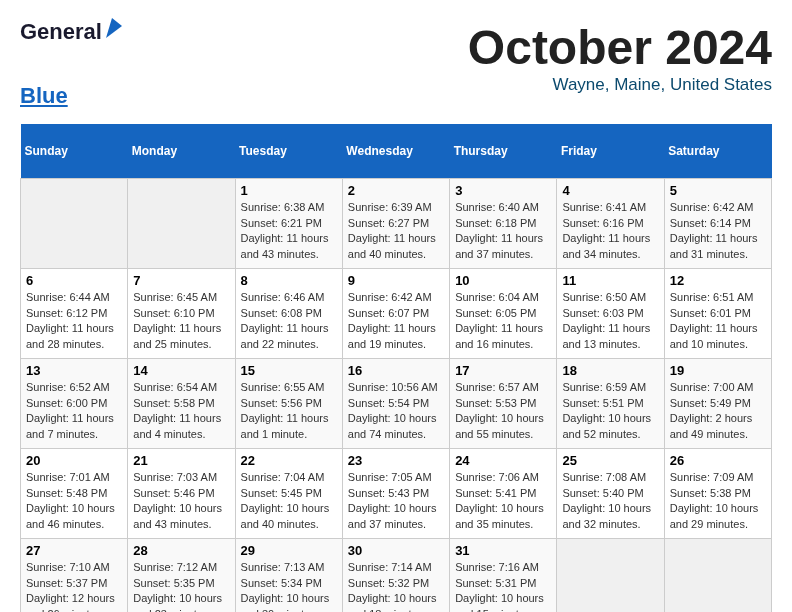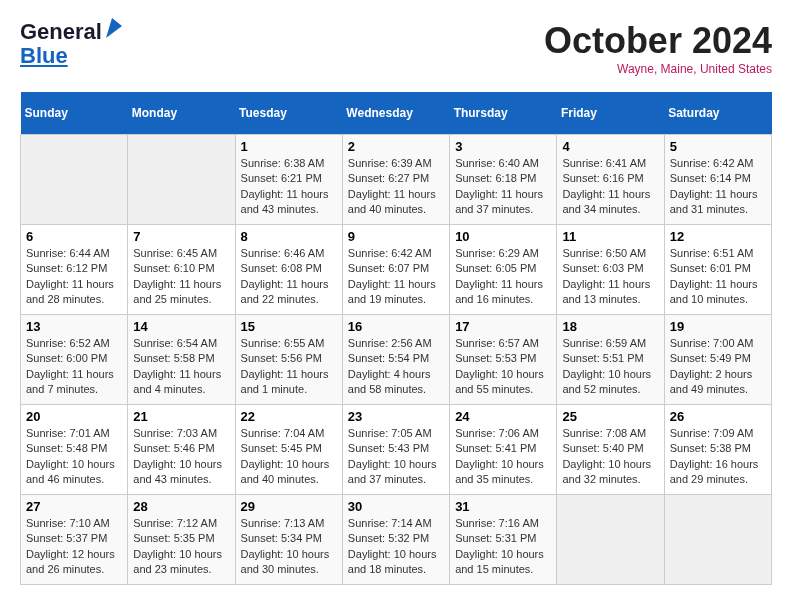--- a/index.html
+++ b/index.html
@@ -13,53 +13,54 @@
     .header {
       display: flex;
       justify-content: space-between;
       align-items: flex-start;
       margin-bottom: 16px;
     }
     .logo {
       display: flex;
       flex-direction: column;
       align-items: flex-start;
+      gap: 40px;
     }
     .logo-text {
       font-size: 22px;
       font-weight: bold;
       color: #1a1a2e;
       line-height: 1.1;
     }
     .logo-row {
       display: flex;
       align-items: center;
     }
     .title-area {
       text-align: right;
     }
     .title-area h1 {
-      font-size: 36px;
+      font-size: 48px;
       font-weight: bold;
       color: #222;
     }
     .title-area h2 {
-      font-size: 12px;
-      color: #be185d;
+      font-size: 17px;
+      color: #0c4a6e;
       font-weight: normal;
     }
     table {
       width: 100%;
       border-collapse: collapse;
       font-size: 11px;
     }
     thead tr th {
       background: #1565c0;
       color: #fff;
-      padding: 14px 4px;
+      padding: 20px 4px;
       text-align: left;
       font-size: 12px;
       font-weight: bold;
     }
     tbody tr td {
       border: 1px solid #ccc;
       padding: 4px 5px;
       vertical-align: top;
       min-height: 80px;
       height: 90px;
@@ -158,21 +159,21 @@
         <td>
           <span class="day-num">8</span>
           <div class="cell-content"><span>Sunrise: 6:46 AM</span><br><span>Sunset: 6:08 PM</span><br><span>Daylight: 11 hours and 22 minutes.</span></div>
         </td>
         <td>
           <span class="day-num">9</span>
           <div class="cell-content"><span>Sunrise: 6:42 AM</span><br><span>Sunset: 6:07 PM</span><br><span>Daylight: 11 hours and 19 minutes.</span></div>
         </td>
         <td>
           <span class="day-num">10</span>
-          <div class="cell-content"><span>Sunrise: 6:29 AM</span><br><span>Sunset: 6:05 PM</span><br><span>Daylight: 11 hours and 16 minutes.</span></div>
+          <div class="cell-content"><span>Sunrise: 6:04 AM</span><br><span>Sunset: 6:05 PM</span><br><span>Daylight: 11 hours and 16 minutes.</span></div>
         </td>
         <td>
           <span class="day-num">11</span>
           <div class="cell-content"><span>Sunrise: 6:50 AM</span><br><span>Sunset: 6:03 PM</span><br><span>Daylight: 11 hours and 13 minutes.</span></div>
         </td>
         <td>
           <span class="day-num">12</span>
           <div class="cell-content"><span>Sunrise: 6:51 AM</span><br><span>Sunset: 6:01 PM</span><br><span>Daylight: 11 hours and 10 minutes.</span></div>
         </td>
       </tr>
@@ -184,21 +185,21 @@
         <td>
           <span class="day-num">14</span>
           <div class="cell-content"><span>Sunrise: 6:54 AM</span><br><span>Sunset: 5:58 PM</span><br><span>Daylight: 11 hours and 4 minutes.</span></div>
         </td>
         <td>
           <span class="day-num">15</span>
           <div class="cell-content"><span>Sunrise: 6:55 AM</span><br><span>Sunset: 5:56 PM</span><br><span>Daylight: 11 hours and 1 minute.</span></div>
         </td>
         <td>
           <span class="day-num">16</span>
-          <div class="cell-content"><span>Sunrise: 2:56 AM</span><br><span>Sunset: 5:54 PM</span><br><span>Daylight: 4 hours and 58 minutes.</span></div>
+          <div class="cell-content"><span>Sunrise: 10:56 AM</span><br><span>Sunset: 5:54 PM</span><br><span>Daylight: 10 hours and 74 minutes.</span></div>
         </td>
         <td>
           <span class="day-num">17</span>
           <div class="cell-content"><span>Sunrise: 6:57 AM</span><br><span>Sunset: 5:53 PM</span><br><span>Daylight: 10 hours and 55 minutes.</span></div>
         </td>
         <td>
           <span class="day-num">18</span>
           <div class="cell-content"><span>Sunrise: 6:59 AM</span><br><span>Sunset: 5:51 PM</span><br><span>Daylight: 10 hours and 52 minutes.</span></div>
         </td>
         <td>
@@ -226,21 +227,21 @@
         <td>
           <span class="day-num">24</span>
           <div class="cell-content"><span>Sunrise: 7:06 AM</span><br><span>Sunset: 5:41 PM</span><br><span>Daylight: 10 hours and 35 minutes.</span></div>
         </td>
         <td>
           <span class="day-num">25</span>
           <div class="cell-content"><span>Sunrise: 7:08 AM</span><br><span>Sunset: 5:40 PM</span><br><span>Daylight: 10 hours and 32 minutes.</span></div>
         </td>
         <td>
           <span class="day-num">26</span>
-          <div class="cell-content"><span>Sunrise: 7:09 AM</span><br><span>Sunset: 5:38 PM</span><br><span>Daylight: 16 hours and 29 minutes.</span></div>
+          <div class="cell-content"><span>Sunrise: 7:09 AM</span><br><span>Sunset: 5:38 PM</span><br><span>Daylight: 10 hours and 29 minutes.</span></div>
         </td>
       </tr>
       <tr>
         <td>
           <span class="day-num">27</span>
           <div class="cell-content"><span>Sunrise: 7:10 AM</span><br><span>Sunset: 5:37 PM</span><br><span>Daylight: 12 hours and 26 minutes.</span></div>
         </td>
         <td>
           <span class="day-num">28</span>
           <div class="cell-content"><span>Sunrise: 7:12 AM</span><br><span>Sunset: 5:35 PM</span><br><span>Daylight: 10 hours and 23 minutes.</span></div>

